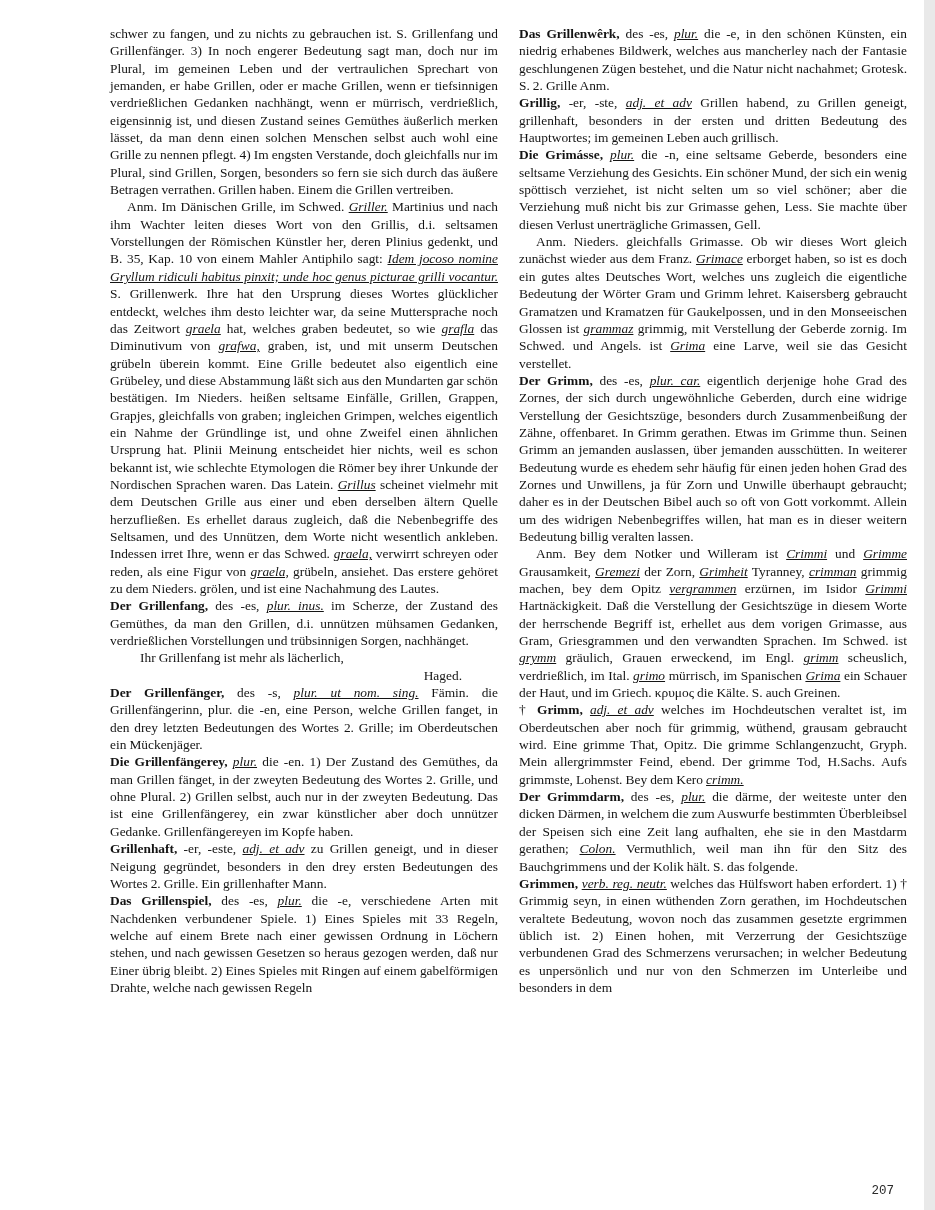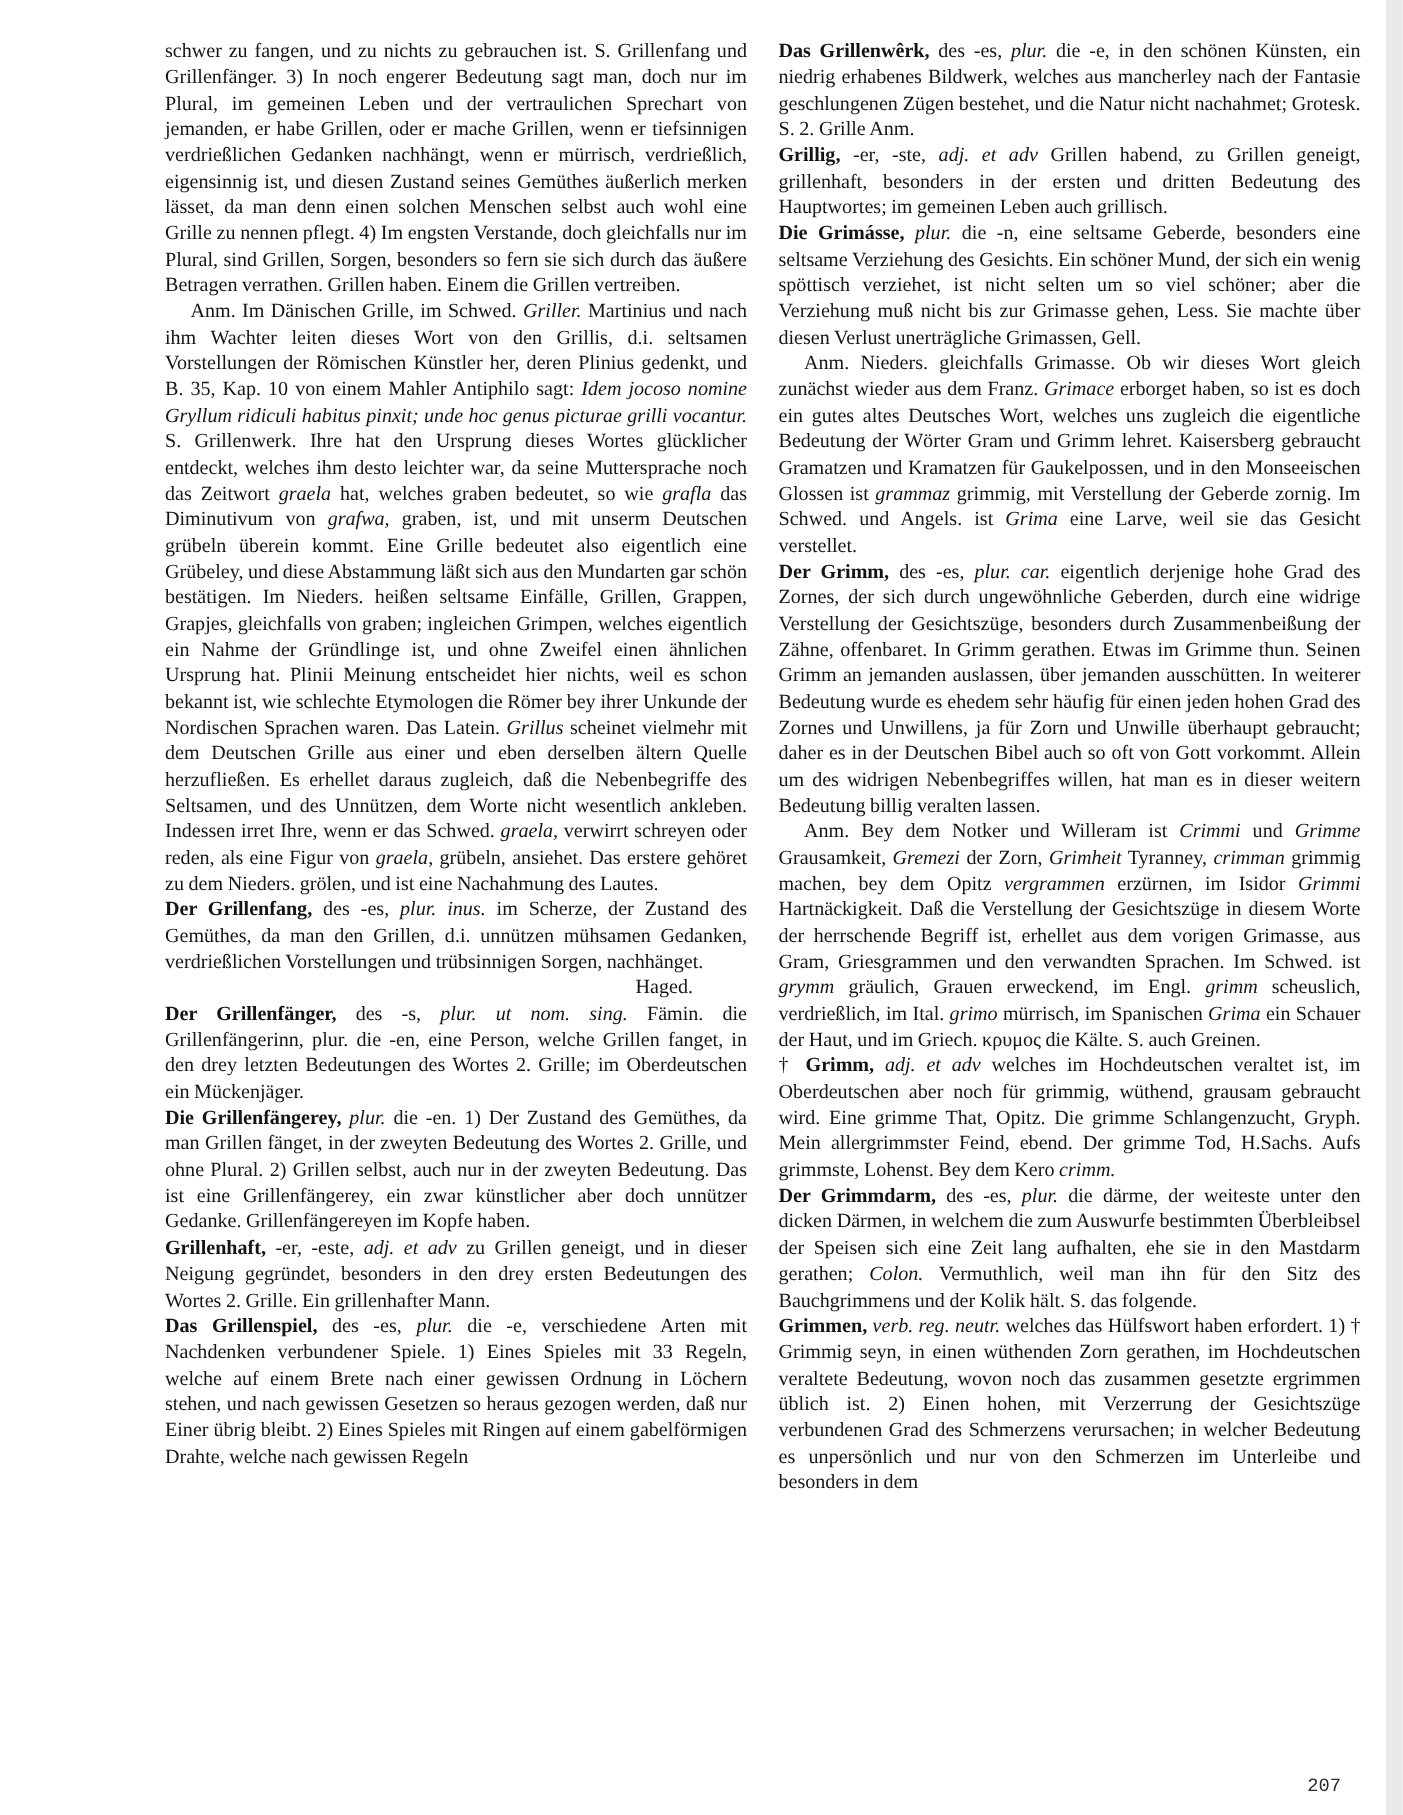--- a/index.html
+++ b/index.html
@@ -27,39 +27,40 @@
     text-align: justify;
     hyphens: auto;
     -webkit-hyphens: auto;
     word-spacing: -0.3px;
   }
   p.para { margin: 0; padding: 0; }
   p.indent { text-indent: 17px; }
   p.verse { text-indent: 30px; text-align: left; }
   p.signature { text-align: right; padding-right: 36px; }
   .b { font-weight: bold; }
-  .i { font-style: italic; }
+  .i { font-style: italic; text-decoration: underline; }
   .page-number {
     position: absolute;
     right: 30px;
     bottom: 12px;
     font-family: Liberation Mono, monospace;
     font-size: 12.5px;
     color: #2b2b2b;
   }
 </style>
 </head>
 <body>
 
 <div class="page">
   <div class="columns">
     <div class="col" id="col-left">
         <p class="para"><span>schwer zu fangen, und zu nichts zu gebrauchen ist. S. Grillenfang und Grillenfänger. 3) In noch engerer Bedeutung sagt man, doch nur im Plural, im gemeinen Leben und der vertraulichen Sprechart von jemanden, er habe Grillen, oder er mache Grillen, wenn er tiefsinnigen verdrießlichen Gedanken nachhängt, wenn er mürrisch, verdrießlich, eigensinnig ist, und diesen Zustand seines Gemüthes äußerlich merken lässet, da man denn einen solchen Menschen selbst auch wohl eine Grille zu nennen pflegt. 4) Im engsten Verstande, doch gleichfalls nur im Plural, sind Grillen, Sorgen, besonders so fern sie sich durch das äußere Betragen verrathen. Grillen haben. Einem die Grillen vertreiben.</span></p>
         <p class="para indent"><span>Anm. Im Dänischen Grille, im Schwed. </span><span class="i">Griller.</span><span> Martinius und nach ihm Wachter leiten dieses Wort von den Grillis, d.i. seltsamen Vorstellungen der Römischen Künstler her, deren Plinius gedenkt, und B. 35, Kap. 10 von einem Mahler Antiphilo sagt: </span><span class="i">Idem jocoso nomine Gryllum ridiculi habitus pinxit; unde hoc genus picturae grilli vocantur.</span><span> S. Grillenwerk. Ihre hat den Ursprung dieses Wortes glücklicher entdeckt, welches ihm desto leichter war, da seine Muttersprache noch das Zeitwort </span><span class="i">graela</span><span> hat, welches graben bedeutet, so wie </span><span class="i">grafla</span><span> das Diminutivum von </span><span class="i">grafwa,</span><span> graben, ist, und mit unserm Deutschen grübeln überein kommt. Eine Grille bedeutet also eigentlich eine Grübeley, und diese Abstammung läßt sich aus den Mundarten gar schön bestätigen. Im Nieders. heißen seltsame Einfälle, Grillen, Grappen, Grapjes, gleichfalls von graben; ingleichen Grimpen, welches eigentlich ein Nahme der Gründlinge ist, und ohne Zweifel einen ähnlichen Ursprung hat. Plinii Meinung entscheidet hier nichts, weil es schon bekannt ist, wie schlechte Etymologen die Römer bey ihrer Unkunde der Nordischen Sprachen waren. Das Latein. </span><span class="i">Grillus</span><span> scheinet vielmehr mit dem Deutschen Grille aus einer und eben derselben ältern Quelle herzufließen. Es erhellet daraus zugleich, daß die Nebenbegriffe des Seltsamen, und des Unnützen, dem Worte nicht wesentlich ankleben. Indessen irret Ihre, wenn er das Schwed. </span><span class="i">graela,</span><span> verwirrt schreyen oder reden, als eine Figur von </span><span class="i">graela,</span><span> grübeln, ansiehet. Das erstere gehöret zu dem Nieders. grölen, und ist eine Nachahmung des Lautes.</span></p>
         <p class="para"><span class="b">Der Grillenfang,</span><span> des -es, </span><span class="i">plur. inus.</span><span> im Scherze, der Zustand des Gemüthes, da man den Grillen, d.i. unnützen mühsamen Gedanken, verdrießlichen Vorstellungen und trübsinnigen Sorgen, nachhänget.</span></p>
+        <p class="para verse"><span>Ihr Grillenfang ist mehr als lächerlich,</span></p>
         <p class="para signature"><span>Haged.</span></p>
         <p class="para"><span class="b">Der Grillenfänger,</span><span> des -s, </span><span class="i">plur. ut nom. sing.</span><span> Fämin. die Grillenfängerinn, plur. die -en, eine Person, welche Grillen fanget, in den drey letzten Bedeutungen des Wortes 2. Grille; im Oberdeutschen ein Mückenjäger.</span></p>
         <p class="para"><span class="b">Die Grillenfängerey,</span><span> </span><span class="i">plur.</span><span> die -en. 1) Der Zustand des Gemüthes, da man Grillen fänget, in der zweyten Bedeutung des Wortes 2. Grille, und ohne Plural. 2) Grillen selbst, auch nur in der zweyten Bedeutung. Das ist eine Grillenfängerey, ein zwar künstlicher aber doch unnützer Gedanke. Grillenfängereyen im Kopfe haben.</span></p>
         <p class="para"><span class="b">Grillenhaft,</span><span> -er, -este, </span><span class="i">adj. et adv</span><span> zu Grillen geneigt, und in dieser Neigung gegründet, besonders in den drey ersten Bedeutungen des Wortes 2. Grille. Ein grillenhafter Mann.</span></p>
         <p class="para"><span class="b">Das Grillenspiel,</span><span> des -es, </span><span class="i">plur.</span><span> die -e, verschiedene Arten mit Nachdenken verbundener Spiele. 1) Eines Spieles mit 33 Regeln, welche auf einem Brete nach einer gewissen Ordnung in Löchern stehen, und nach gewissen Gesetzen so heraus gezogen werden, daß nur Einer übrig bleibt. 2) Eines Spieles mit Ringen auf einem gabelförmigen Drahte, welche nach gewissen Regeln</span></p>
       </div>
     <div class="col" id="col-right">
         <p class="para"><span class="b">Das Grillenwêrk,</span><span> des -es, </span><span class="i">plur.</span><span> die -e, in den schönen Künsten, ein niedrig erhabenes Bildwerk, welches aus mancherley nach der Fantasie geschlungenen Zügen bestehet, und die Natur nicht nachahmet; Grotesk. S. 2. Grille Anm.</span></p>
         <p class="para"><span class="b">Grillig,</span><span> -er, -ste, </span><span class="i">adj. et adv</span><span> Grillen habend, zu Grillen geneigt, grillenhaft, besonders in der ersten und dritten Bedeutung des Hauptwortes; im gemeinen Leben auch grillisch.</span></p>
         <p class="para"><span class="b">Die Grimásse,</span><span> </span><span class="i">plur.</span><span> die -n, eine seltsame Geberde, besonders eine seltsame Verziehung des Gesichts. Ein schöner Mund, der sich ein wenig spöttisch verziehet, ist nicht selten um so viel schöner; aber die Verziehung muß nicht bis zur Grimasse gehen, Less. Sie machte über diesen Verlust unerträgliche Grimassen, Gell.</span></p>

